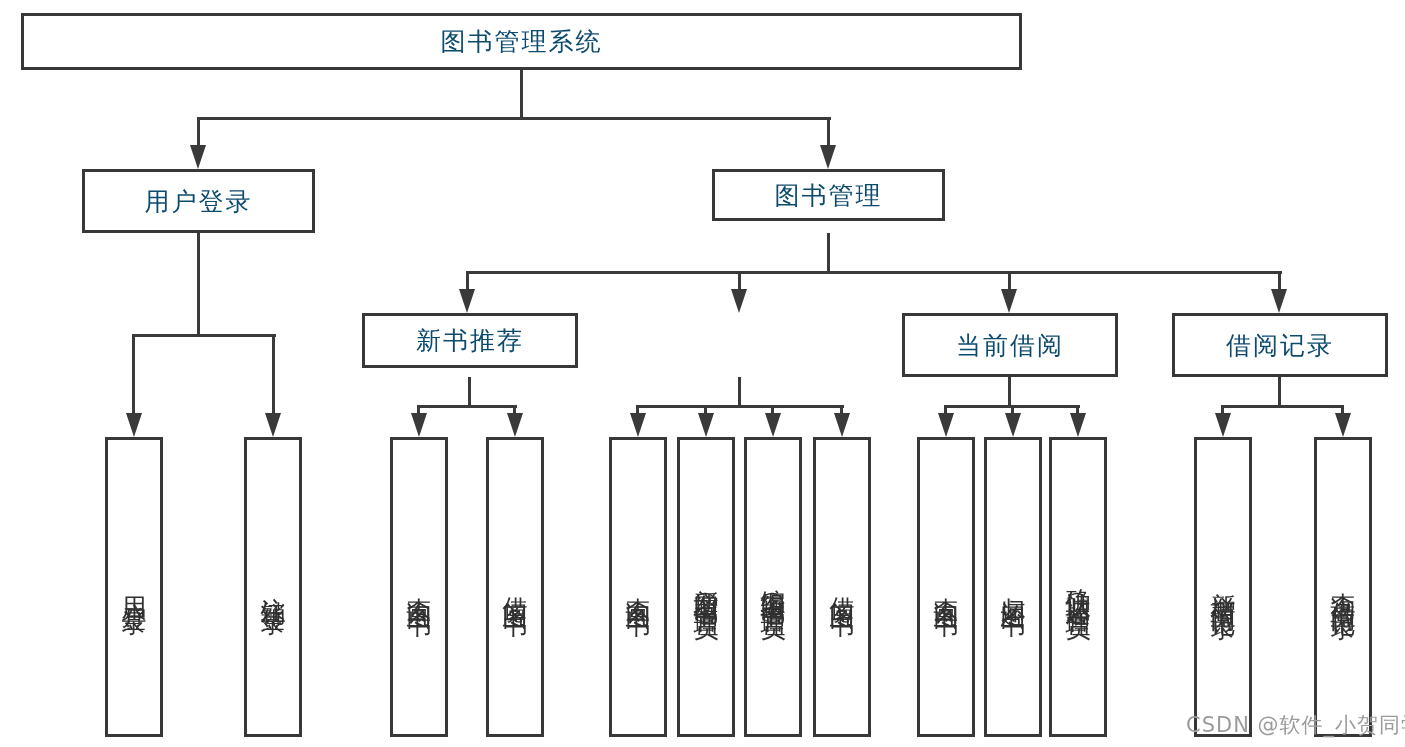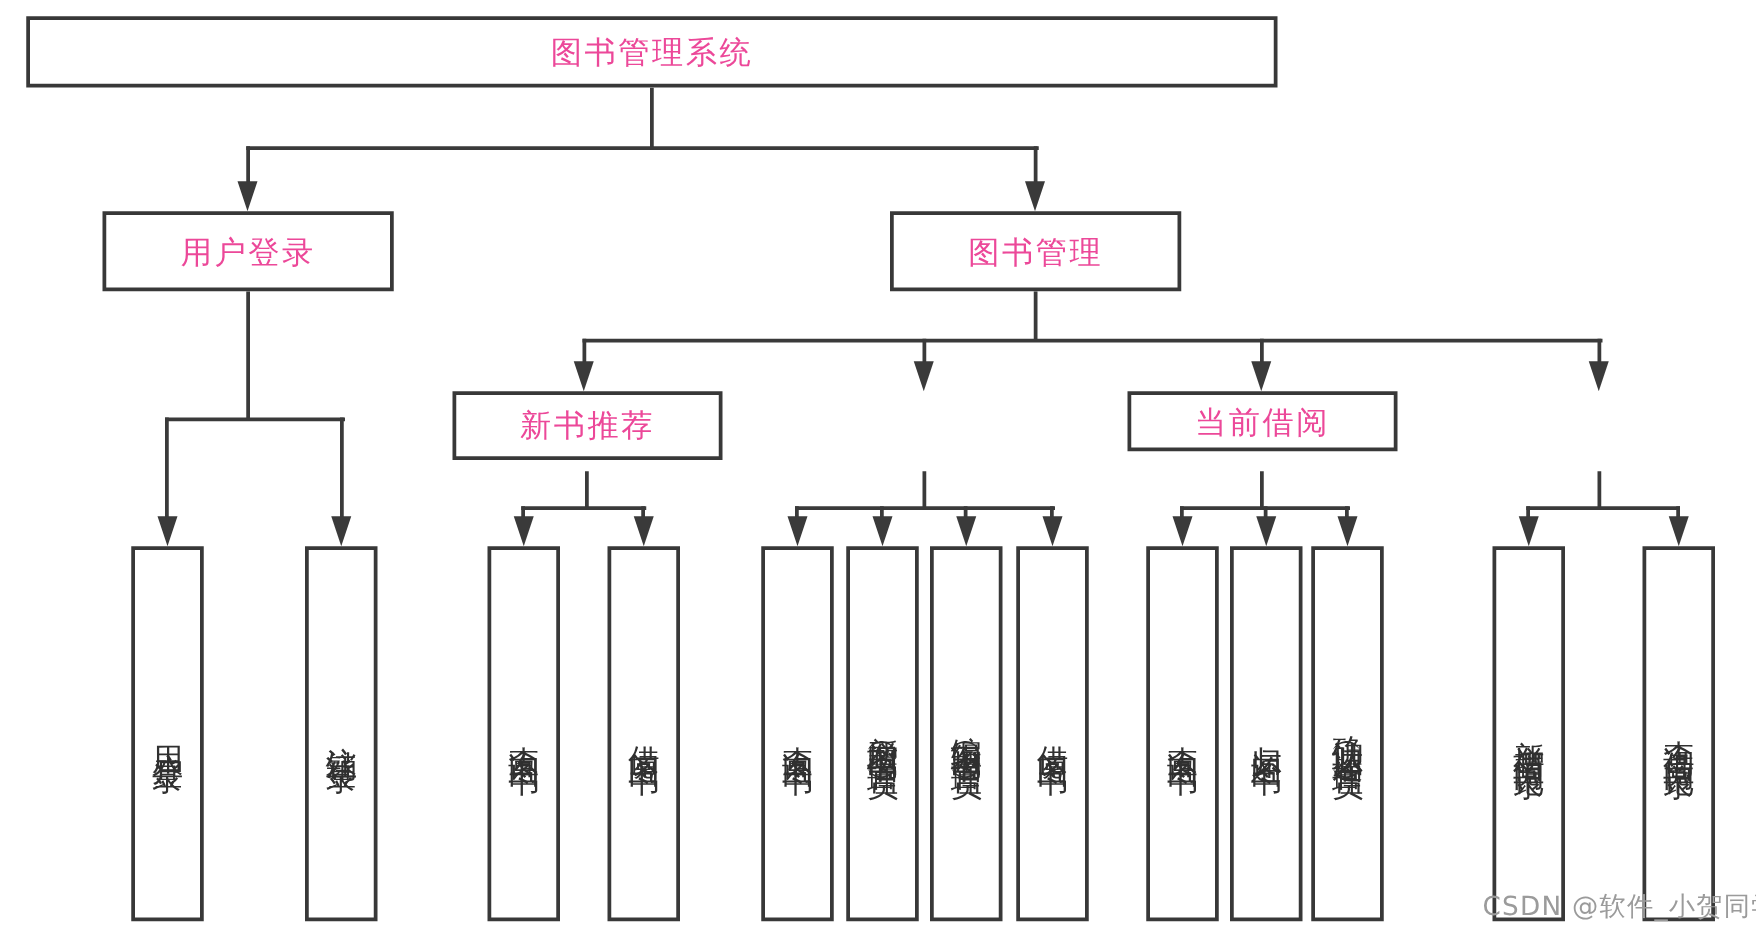--- a/index.html
+++ b/index.html
@@ -2,21 +2,21 @@
 <html><head>
 <meta charset="utf-8">
 <style>
   html,body{margin:0;padding:0;background:#ffffff;}
   #canvas{
     position:relative;width:1405px;height:747px;background:#ffffff;
     font-family:"DejaVu Sans","Liberation Sans",sans-serif;overflow:hidden;
   }
   .box{
     position:absolute;box-sizing:border-box;background:#ffffff;
-    border:3px solid #383838;color:#ec4899;
+    border:3px solid #383838;color:#0c4a6e;
     display:flex;align-items:center;justify-content:center;
     font-size:25px;letter-spacing:2px;white-space:nowrap;z-index:2;
   }
   .vbox{
     position:absolute;box-sizing:border-box;background:#ffffff;
     border:3px solid #383838;color:#303030;
     display:flex;align-items:center;justify-content:center;
     writing-mode:vertical-rl;text-orientation:mixed;
     font-size:25px;letter-spacing:5px;line-height:1;z-index:2;
   }
@@ -40,42 +40,43 @@
   <div class="box" style="left:21px;top:13px;width:1001px;height:57px;">图书管理系统</div>
 
   <div class="vline" style="left:520px;top:70px;height:48px;"></div>
   <div class="hline" style="left:197px;top:117px;width:634px;"></div>
   <div class="vline" style="left:197px;top:117px;height:31px;"></div>
   <div class="arr" style="left:190px;top:145px;"></div>
   <div class="vline" style="left:827px;top:117px;height:31px;"></div>
   <div class="arr" style="left:820px;top:145px;"></div>
 
   <div class="box" style="left:82px;top:169px;width:233px;height:64px;">用户登录</div>
-  <div class="box" style="left:712px;top:169px;width:233px;height:64px;">图书管理</div>
+  <div class="box" style="left:712px;top:169px;width:233px;height:52px;">图书管理</div>
 
   <div class="vline" style="left:197px;top:233px;height:103px;"></div>
   <div class="hline" style="left:132px;top:334px;width:144px;"></div>
   <div class="vline" style="left:132px;top:334px;height:81px;"></div>
   <div class="arr" style="left:126px;top:413px;"></div>
   <div class="vline" style="left:272px;top:334px;height:81px;"></div>
   <div class="arr" style="left:265px;top:413px;"></div>
 
   <div class="vline" style="left:827px;top:233px;height:40px;"></div>
   <div class="hline" style="left:466px;top:271px;width:816px;"></div>
   <div class="vline" style="left:466px;top:271px;height:20px;"></div>
   <div class="arr" style="left:459px;top:289px;"></div>
   <div class="vline" style="left:738px;top:271px;height:20px;"></div>
   <div class="arr" style="left:731px;top:289px;"></div>
   <div class="vline" style="left:1008px;top:271px;height:20px;"></div>
   <div class="arr" style="left:1001px;top:289px;"></div>
   <div class="vline" style="left:1278px;top:271px;height:20px;"></div>
   <div class="arr" style="left:1271px;top:289px;"></div>
 
   <div class="box" style="left:362px;top:313px;width:216px;height:55px;">新书推荐</div>
-  <div class="box" style="left:902px;top:313px;width:216px;height:48px;">当前借阅</div>
+  <div class="box" style="left:902px;top:313px;width:216px;height:64px;">当前借阅</div>
+  <div class="box" style="left:1172px;top:313px;width:216px;height:64px;">借阅记录</div>
 
   <div class="vline" style="left:468px;top:377px;height:30px;"></div>
   <div class="hline" style="left:417px;top:405px;width:100px;"></div>
   <div class="vline" style="left:417px;top:405px;height:10px;"></div>
   <div class="arr" style="left:411px;top:413px;"></div>
   <div class="vline" style="left:513px;top:405px;height:10px;"></div>
   <div class="arr" style="left:507px;top:413px;"></div>
 
   <div class="vline" style="left:738px;top:377px;height:30px;"></div>
   <div class="hline" style="left:636px;top:405px;width:208px;"></div>

